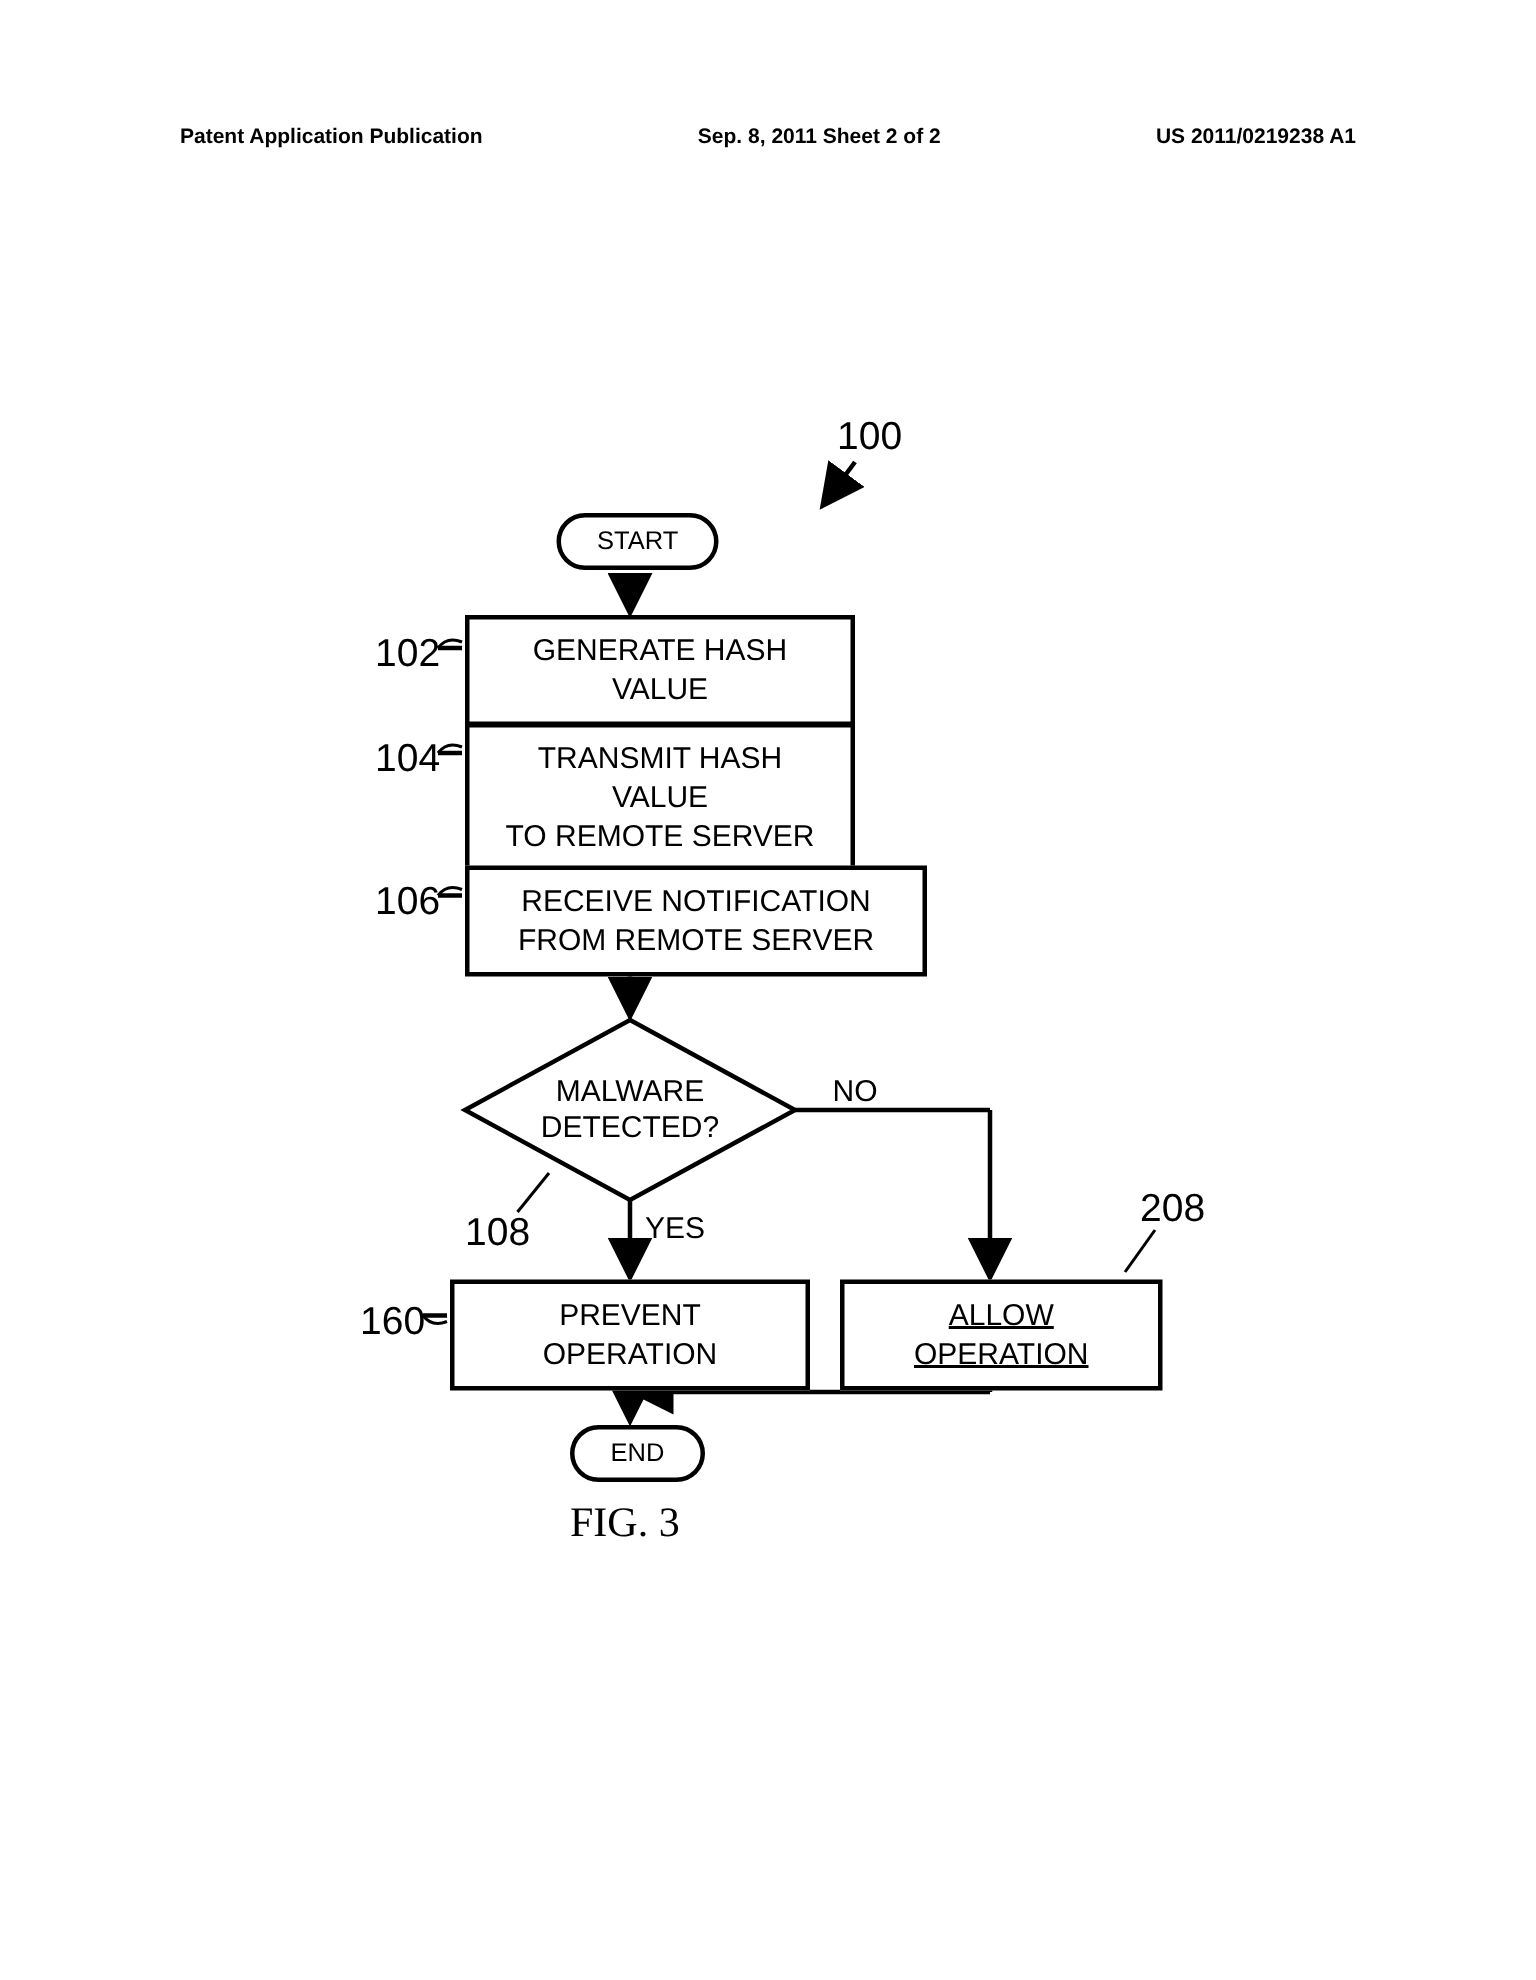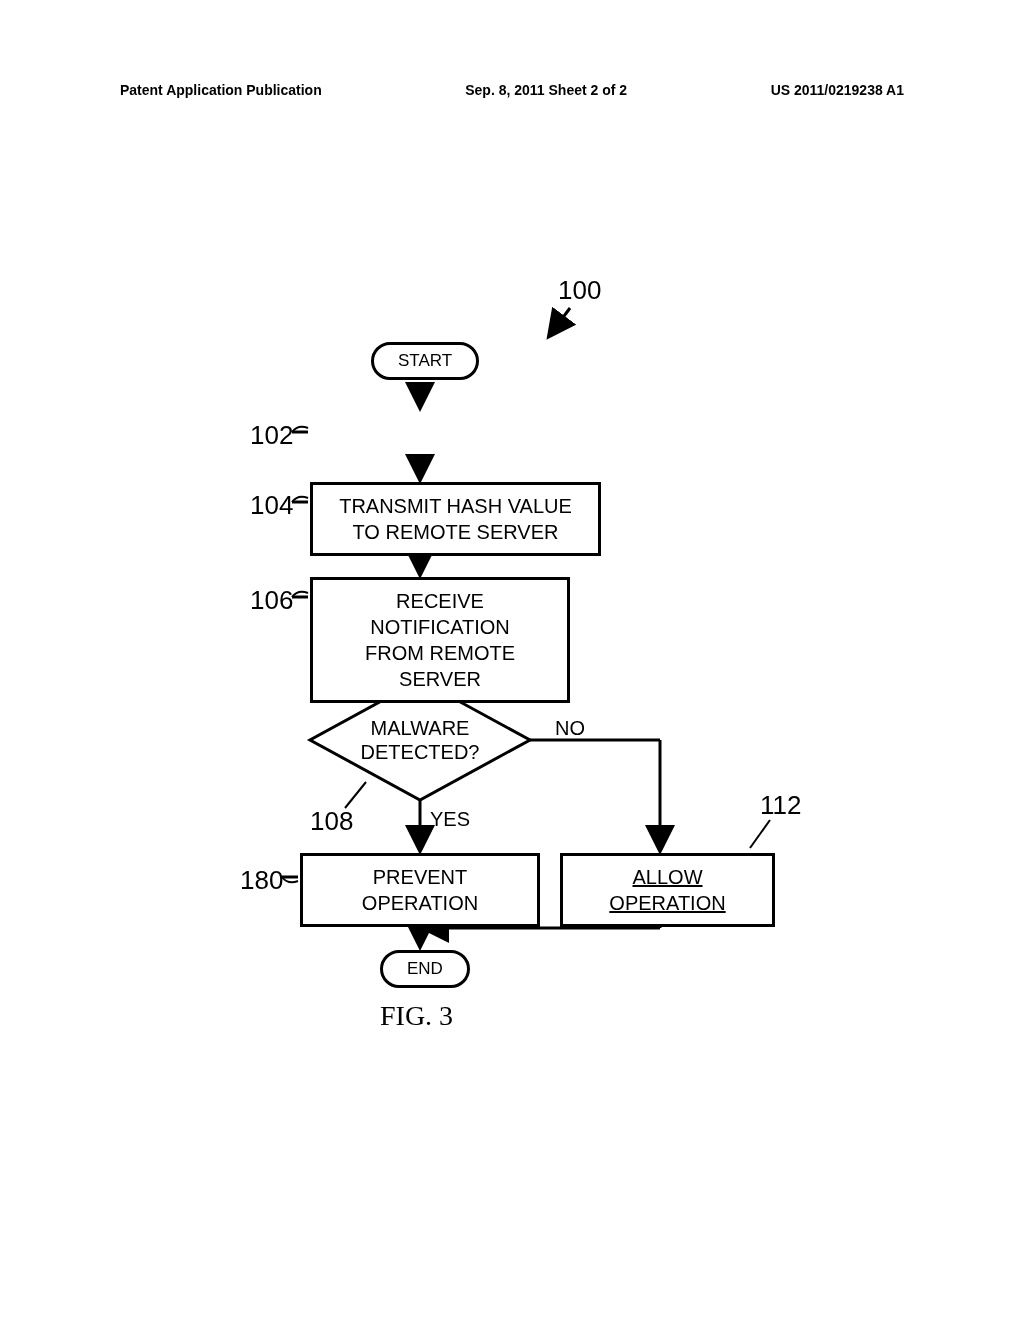--- a/index.html
+++ b/index.html
@@ -141,40 +141,41 @@
     <path d="M 282 597 Q 288 605 298 601" fill="none" stroke="black" stroke-width="2"></path>
 
     <line x1="770" y1="540" x2="750" y2="568" stroke="black" stroke-width="2"></line>
   </svg>
 
   <div class="ref-label" style="left:558px; top:-5px;">100</div>
 
   <div class="terminator" style="left:371px; top:62px;">START</div>
 
   <div class="ref-label" style="left:250px; top:140px;">102</div>
+  <div class="process" style="left:310px; top:130px; width:260px;">GENERATE HASH VALUE</div>
 
   <div class="ref-label" style="left:250px; top:210px;">104</div>
-  <div class="process" style="left:310px; top:202px; width:291px; white-space:pre-line;">TRANSMIT HASH VALUE
+  <div class="process" style="left:310px; top:202px; width:260px; white-space:pre-line;">TRANSMIT HASH VALUE
 TO REMOTE SERVER</div>
 
   <div class="ref-label" style="left:250px; top:305px;">106</div>
-  <div class="process" style="left:310px; top:297px; width:260px; white-space:pre-line;">RECEIVE NOTIFICATION
+  <div class="process" style="left:310px; top:297px; width:308px; white-space:pre-line;">RECEIVE NOTIFICATION
 FROM REMOTE SERVER</div>
 
   <div class="diamond" style="left:320px; top:400px;">
     <div class="diamond-text" style="white-space:pre-line;">MALWARE
 DETECTED?</div>
   </div>
   <div class="ref-label" style="left:310px; top:526px;">108</div>
   <div class="edge-label" style="left:430px; top:528px;">YES</div>
   <div class="edge-label" style="left:555px; top:437px;">NO</div>
 
-  <div class="ref-label" style="left:240px; top:585px;">180</div>
+  <div class="ref-label" style="left:240px; top:585px;">160</div>
   <div class="process" style="left:300px; top:573px; width:240px;">PREVENT OPERATION</div>
 
-  <div class="ref-label" style="left:760px; top:510px;">112</div>
+  <div class="ref-label" style="left:760px; top:510px;">208</div>
   <div class="process" style="left:560px; top:573px; width:215px;text-decoration:underline;">ALLOW OPERATION</div>
 
   <div class="terminator" style="left:380px; top:670px;">END</div>
 
   <div class="fig-caption" style="left:380px; top:720px;">FIG. 3</div>
 
 </div>
 
 </body></html>

